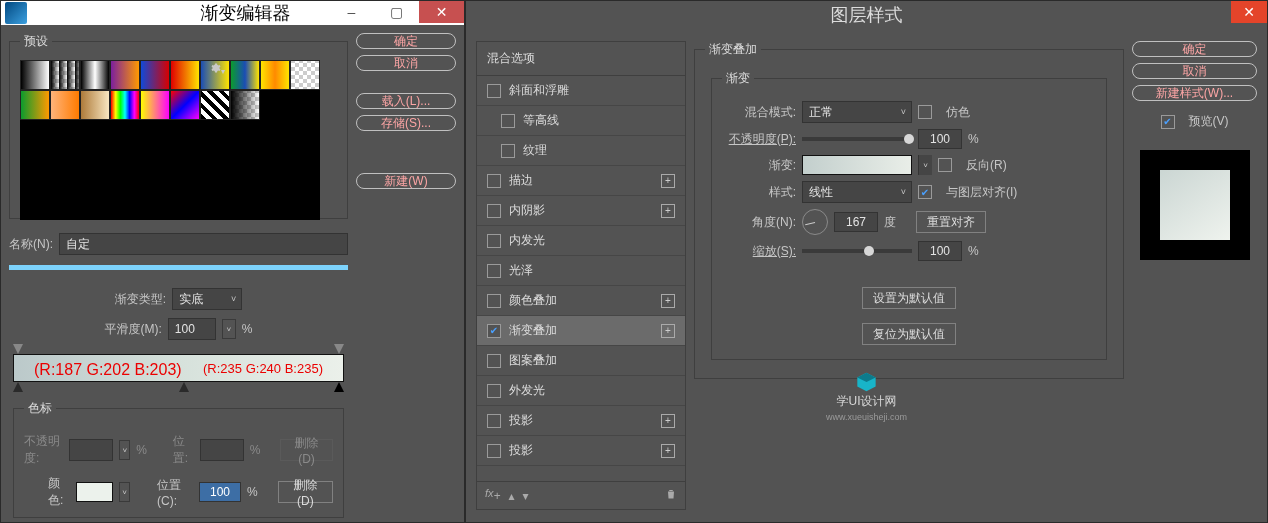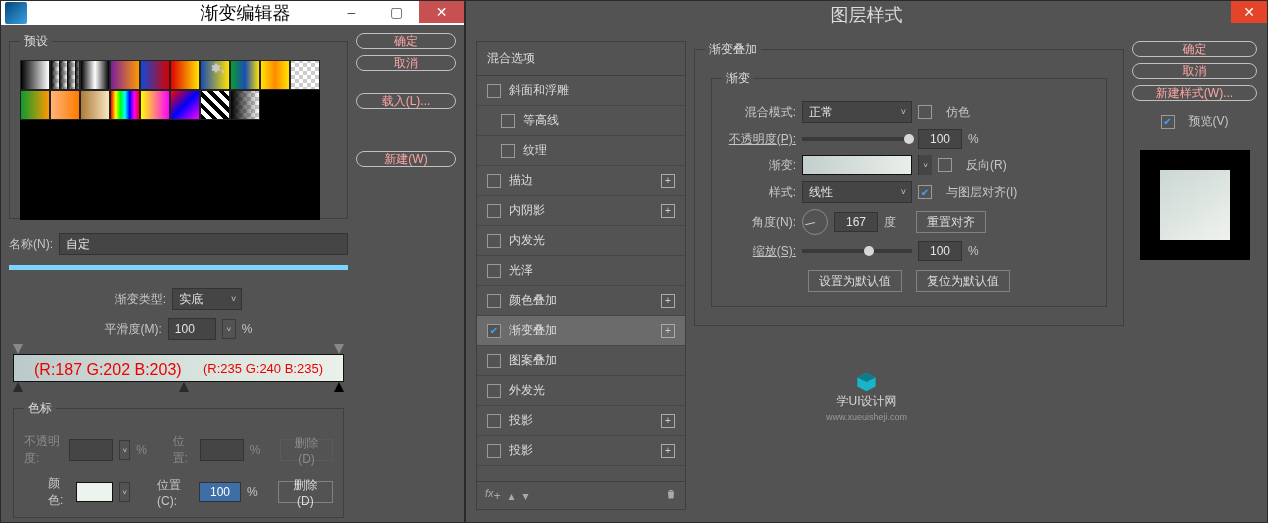--- a/index.html
+++ b/index.html
@@ -217,20 +217,23 @@
       <button class="pill-btn">
           <span>确定</span>
         </button>
       <button class="pill-btn">
           <span>取消</span>
         </button>
       <div style="height:10px;"></div>
       <button class="pill-btn">
           <span>载入(L)...</span>
         </button>
+      <button class="pill-btn">
+          <span>存储(S)...</span>
+        </button>
       <div style="height:30px;"></div>
       <button class="pill-btn">
           <span>新建(W)</span>
         </button>
     </div>
   </div>
 </div>
 
 <div class="window win-right">
   <div class="titlebar gray">
@@ -369,21 +372,21 @@
 
           <div class="form-row">
             <span class="form-label underline-label">缩放(S):</span>
             <div class="slider-track">
                 <div class="slider-thumb" style="left:62px;"></div>
               </div>
             <input class="input-num" value="100" style="">
             <span class="pct-symbol">%</span>
           </div>
 
-          <div class="form-row" style="justify-content:center;margin-top:9px;gap:14px;">
+          <div class="form-row" style="justify-content:center;margin-top:26px;gap:14px;flex-direction:column;">
             <button class="flat-btn">
                 <span>设置为默认值</span>
               </button>
             <button class="flat-btn">
                 <span>复位为默认值</span>
               </button>
           </div>
         </fieldset>
       </fieldset>
 

